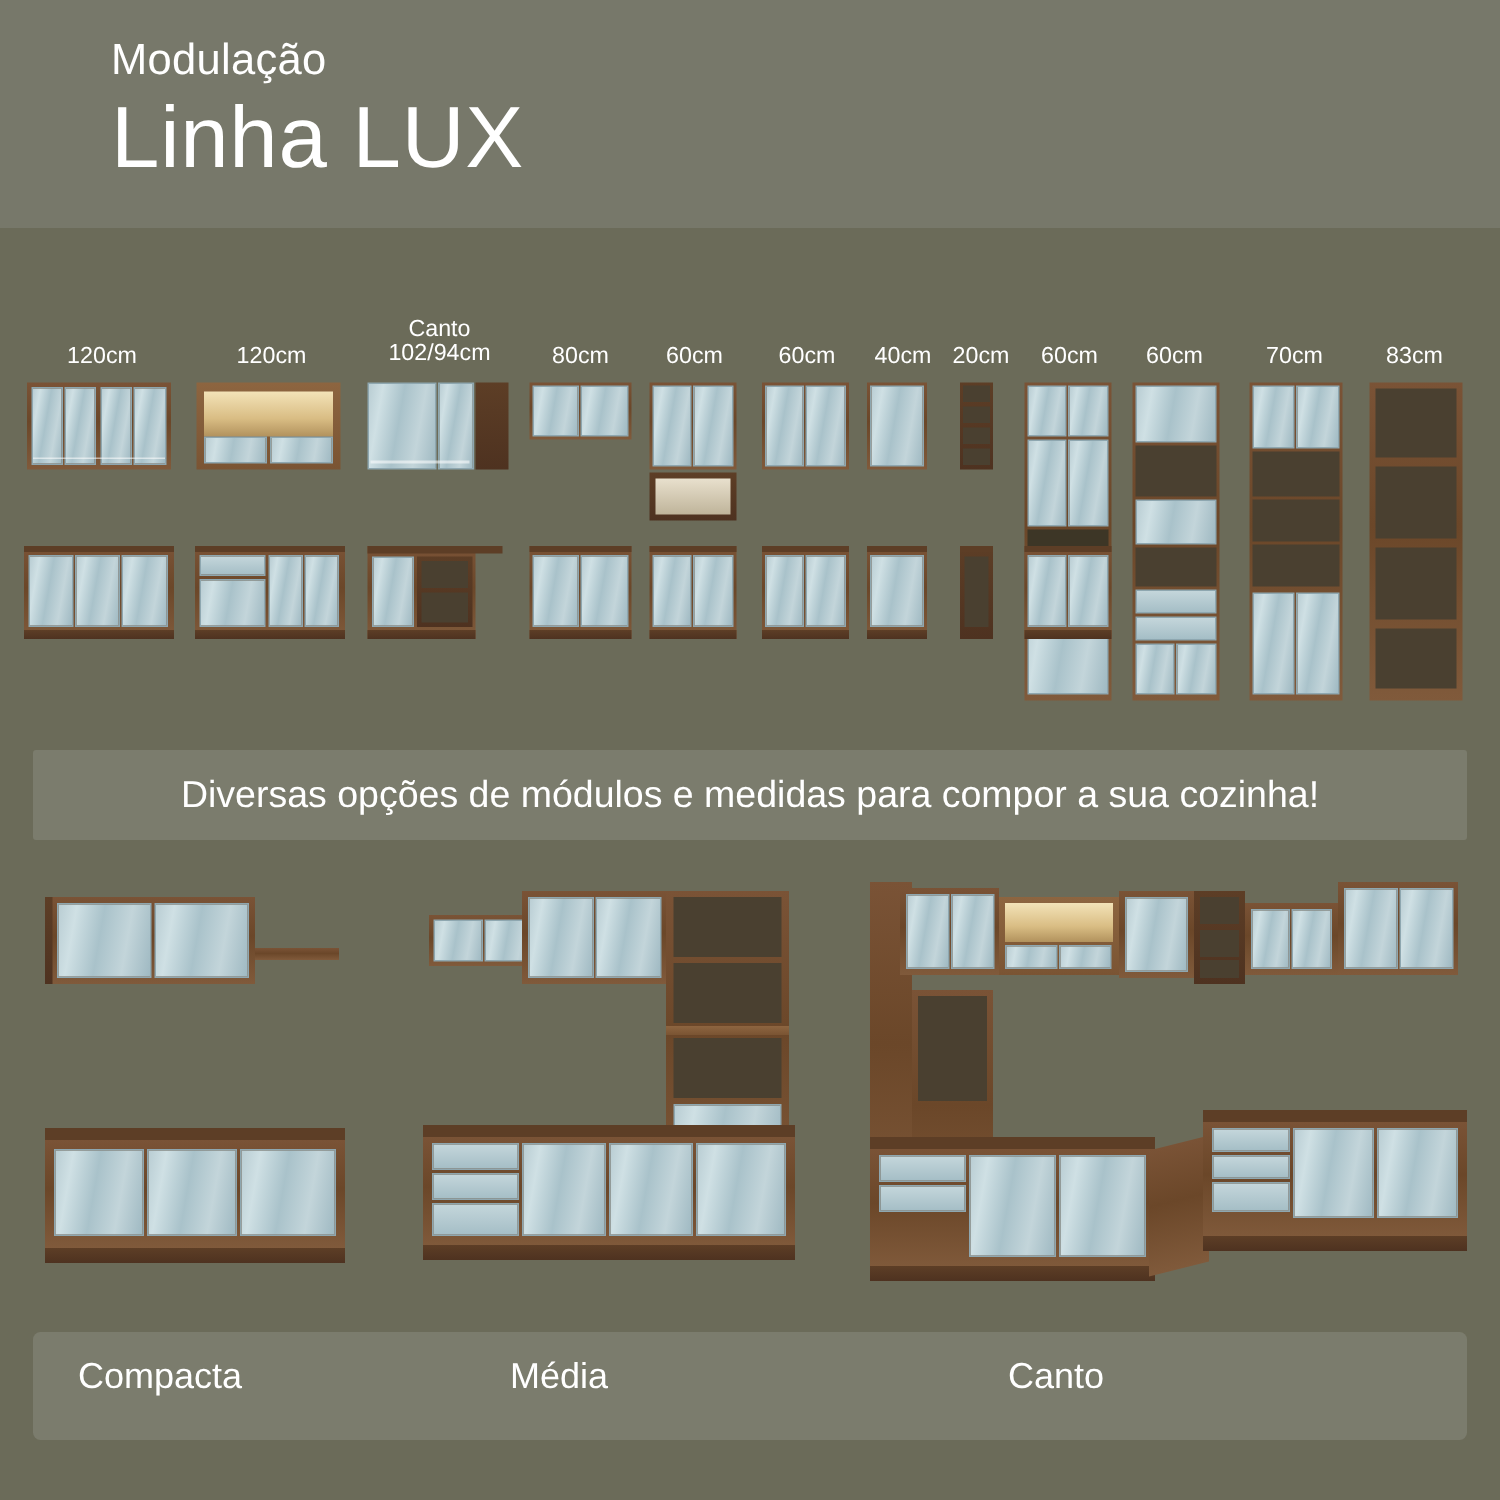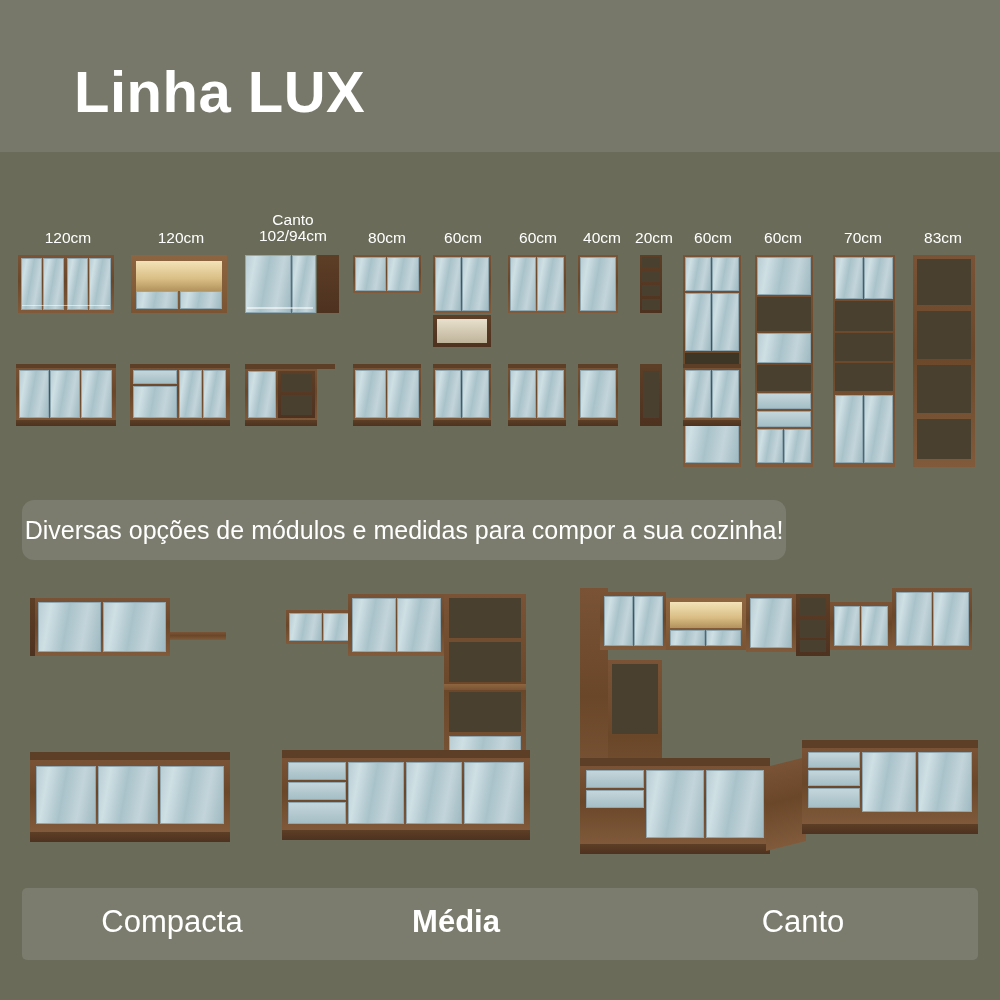--- a/index.html
+++ b/index.html
@@ -28,21 +28,21 @@
     left: 74px; top: 24px;
     font-size: 29px;
     color: #ffffff;
     letter-spacing: 0.2px;
   }
   .header .title {
     position: absolute;
     left: 74px; top: 58px;
     font-size: 58px;
     color: #ffffff;
-    font-weight: 700;
+    font-weight: 400;
     letter-spacing: 0.5px;
   }
 
   
   .modules {
     position: absolute;
     left: 0; top: 152px;
     width: 1000px;
     height: 340px;
   }
@@ -52,24 +52,24 @@
     color: #ffffff;
     text-align: center;
     white-space: pre-line;
     line-height: 16px;
   }
 
   
   .banner {
     position: absolute;
     left: 22px; top: 500px;
-    width: 764px;
+    width: 956px;
     height: 60px;
     background: #7b7c6d;
-    border-radius: 12px;
+    border-radius: 2px;
     display: flex;
     align-items: center;
     justify-content: center;
   }
   .banner span {
     font-size: 25px;
     color: #ffffff;
   }
 
   
@@ -85,23 +85,23 @@
     position: absolute;
     left: 22px; top: 888px;
     width: 956px;
     height: 72px;
     background: #7b7c6d;
     border-radius: 5px;
   }
   .footer-item {
     position: absolute;
     top: 16px;
-    font-size: 31px;
+    font-size: 24px;
     color: #ffffff;
-    text-align: center;
+    text-align: left;
   }
 
   
   .piece { position: absolute; }
 
   .wood {
     background: linear-gradient(180deg, #7a5336 0%, #6b4729 45%, #805a3b 100%);
   }
   .wood-dark {
     background: linear-gradient(180deg, #5d3e26 0%, #4e3220 100%);
@@ -134,20 +134,21 @@
   .handle {
     position: absolute;
     background: rgba(255,255,255,0.55);
     height: 2px;
   }
 </style>
 </head>
 <body>
 
 <div class="header">
+  <div class="sub">Modulação</div>
   <div class="title">Linha LUX</div>
 </div>
 
 <div class="modules">
 
   <div id="mod-labels">
       <div class="mod-label" style="left: 20px; top: 78px; width: 96px;">120cm</div>
       <div class="mod-label" style="left: 133px; top: 78px; width: 96px;">120cm</div>
       <div class="mod-label" style="left: 245px; top: 60px; width: 96px;">Canto
 102/94cm</div>
@@ -434,16 +435,16 @@
     <div class="piece door" style="left:292px;top:172px;width:54px;height:60px;"></div>
     <div class="piece door" style="left:348px;top:172px;width:54px;height:60px;"></div>
     <div class="piece wood-dark" style="left:232px;top:244px;width:176px;height:10px;"></div>
   </div>
 
 </div>
 
 <div class="footer">
   <div id="footer-items">
       <div class="footer-item" style="left: 30px; width: 240px;">Compacta</div>
-      <div class="footer-item" style="left: 318px; width: 232px; font-weight: bold;">Média</div>
+      <div class="footer-item" style="left: 318px; width: 232px;">Média</div>
       <div class="footer-item" style="left: 650px; width: 262px;">Canto</div>
     </div>
 </div>
 
 </body></html>

